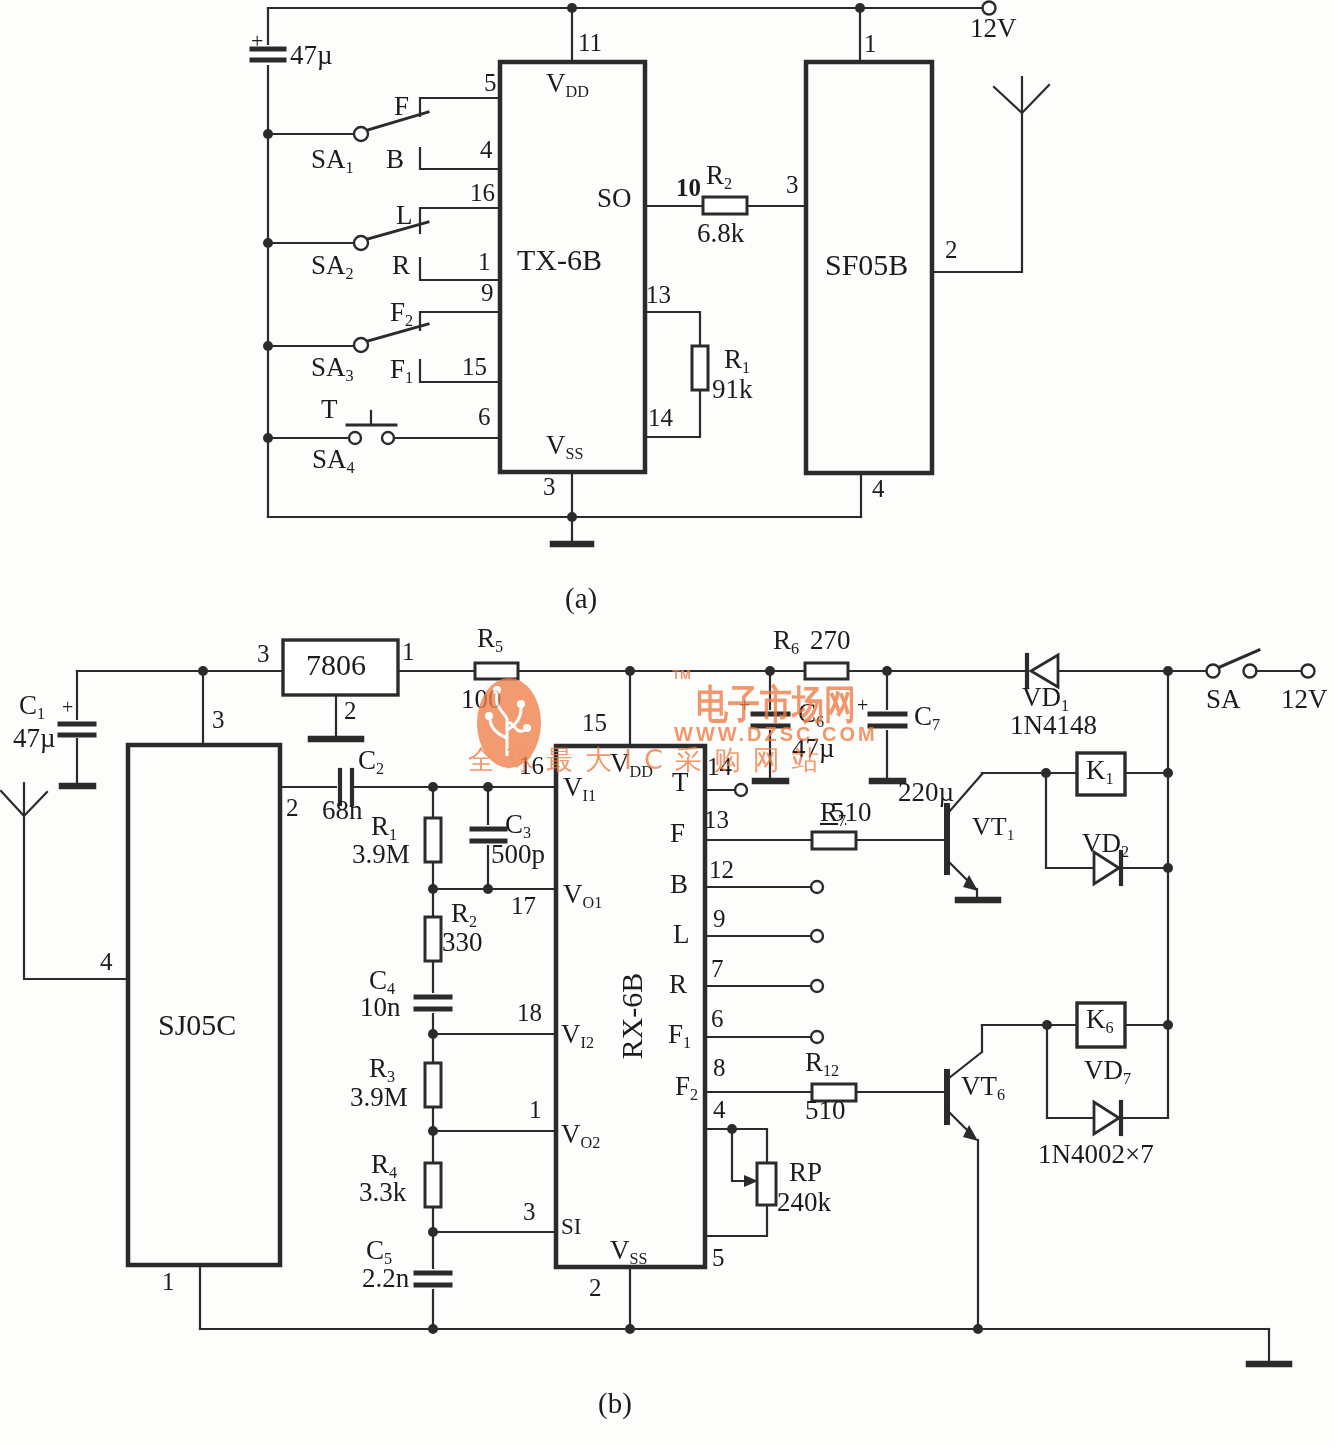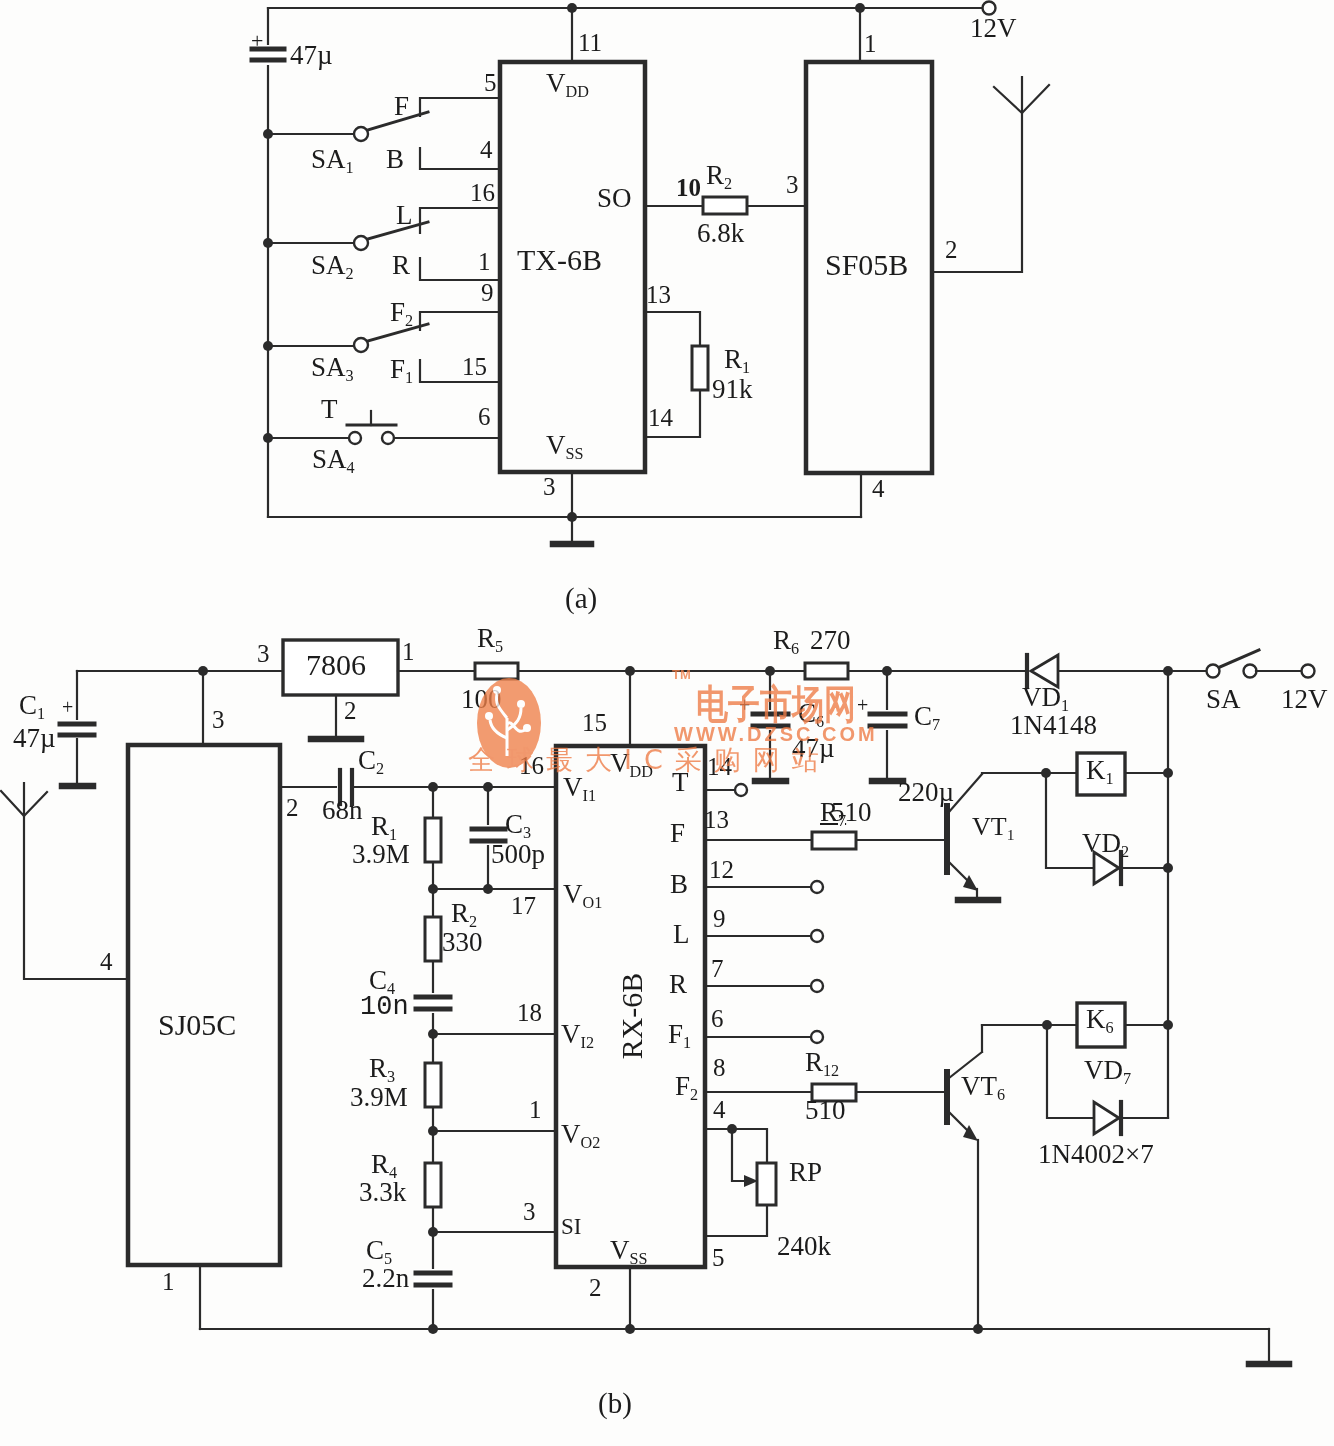--- a/index.html
+++ b/index.html
@@ -396,41 +396,41 @@
       <div class="lbl" style="left: 442px; top: 929px; font-size: 27px;">330</div>
       <div class="lbl" style="left: 670px; top: 871px; font-size: 27px;">B</div>
       <div class="lbl" style="left: 709px; top: 857px; font-size: 25px;">12</div>
       <div class="lbl" style="left: 673px; top: 921px; font-size: 27px;">L</div>
       <div class="lbl" style="left: 713px; top: 906px; font-size: 25px;">9</div>
       <div class="lbl" style="left: 669px; top: 971px; font-size: 27px;">R</div>
       <div class="lbl" style="left: 711px; top: 956px; font-size: 25px;">7</div>
       <div class="lbl" style="left: 668px; top: 1021px; font-size: 27px;">F<sub>1</sub></div>
       <div class="lbl" style="left: 711px; top: 1006px; font-size: 25px;">6</div>
       <div class="lbl" style="left: 369px; top: 967px; font-size: 27px;">C<sub>4</sub></div>
-      <div class="lbl" style="left: 360px; top: 994px; font-size: 27px; font-family: Liberation Mono, monospace;">10n</div>
+      <div class="lbl" style="left: 360px; top: 994px; font-size: 27px;">10n</div>
       <div class="lbl" style="left: 517px; top: 1000px; font-size: 25px;">18</div>
       <div class="lbl" style="left: 561px; top: 1021px; font-size: 27px;">V<sub>I2</sub></div>
       <div class="lbl" style="left: 369px; top: 1055px; font-size: 27px;">R<sub>3</sub></div>
       <div class="lbl" style="left: 350px; top: 1084px; font-size: 27px;">3.9M</div>
       <div class="lbl" style="left: 529px; top: 1097px; font-size: 25px;">1</div>
       <div class="lbl" style="left: 561px; top: 1121px; font-size: 27px;">V<sub>O2</sub></div>
       <div class="lbl" style="left: 371px; top: 1151px; font-size: 27px;">R<sub>4</sub></div>
       <div class="lbl" style="left: 359px; top: 1179px; font-size: 27px;">3.3k</div>
       <div class="lbl" style="left: 523px; top: 1199px; font-size: 25px;">3</div>
       <div class="lbl" style="left: 561px; top: 1215px; font-size: 23px;">SI</div>
       <div class="lbl" style="left: 366px; top: 1237px; font-size: 27px;">C<sub>5</sub></div>
       <div class="lbl" style="left: 350px; top: 1265px; font-size: 27px; margin-left: 12px;">2.2n</div>
       <div class="lbl rot" style="left: 632px; top: 1016px; font-size: 30px;">RX-6B</div>
       <div class="lbl" style="left: 675px; top: 1073px; font-size: 27px;">F<sub>2</sub></div>
       <div class="lbl" style="left: 713px; top: 1055px; font-size: 25px;">8</div>
       <div class="lbl" style="left: 805px; top: 1049px; font-size: 27px;">R<sub>12</sub></div>
       <div class="lbl" style="left: 805px; top: 1097px; font-size: 27px;">510</div>
       <div class="lbl" style="left: 713px; top: 1097px; font-size: 25px;">4</div>
       <div class="lbl" style="left: 789px; top: 1159px; font-size: 27px;">RP</div>
-      <div class="lbl" style="left: 777px; top: 1189px; font-size: 27px; margin-top: 44px;">240k</div>
+      <div class="lbl" style="left: 777px; top: 1189px; font-size: 27px;">240k</div>
       <div class="lbl" style="left: 712px; top: 1245px; font-size: 25px;">5</div>
       <div class="lbl" style="left: 610px; top: 1237px; font-size: 27px;">V<sub>SS</sub></div>
       <div class="lbl" style="left: 589px; top: 1275px; font-size: 25px;">2</div>
       <div class="lbl" style="left: 961px; top: 1073px; font-size: 27px;">VT<sub>6</sub></div>
       <div class="lbl" style="left: 1086px; top: 757px; font-size: 27px;">K<sub>1</sub></div>
       <div class="lbl" style="left: 1082px; top: 811px; font-size: 27px; margin-top: 19px;">VD<sub>2</sub></div>
       <div class="lbl" style="left: 1086px; top: 1006px; font-size: 27px;">K<sub>6</sub></div>
       <div class="lbl" style="left: 1084px; top: 1057px; font-size: 27px;">VD<sub>7</sub></div>
       <div class="lbl" style="left: 1038px; top: 1141px; font-size: 27px;">1N4002×7</div>
       <div class="lbl" style="left: 100px; top: 949px; font-size: 25px;">4</div>

